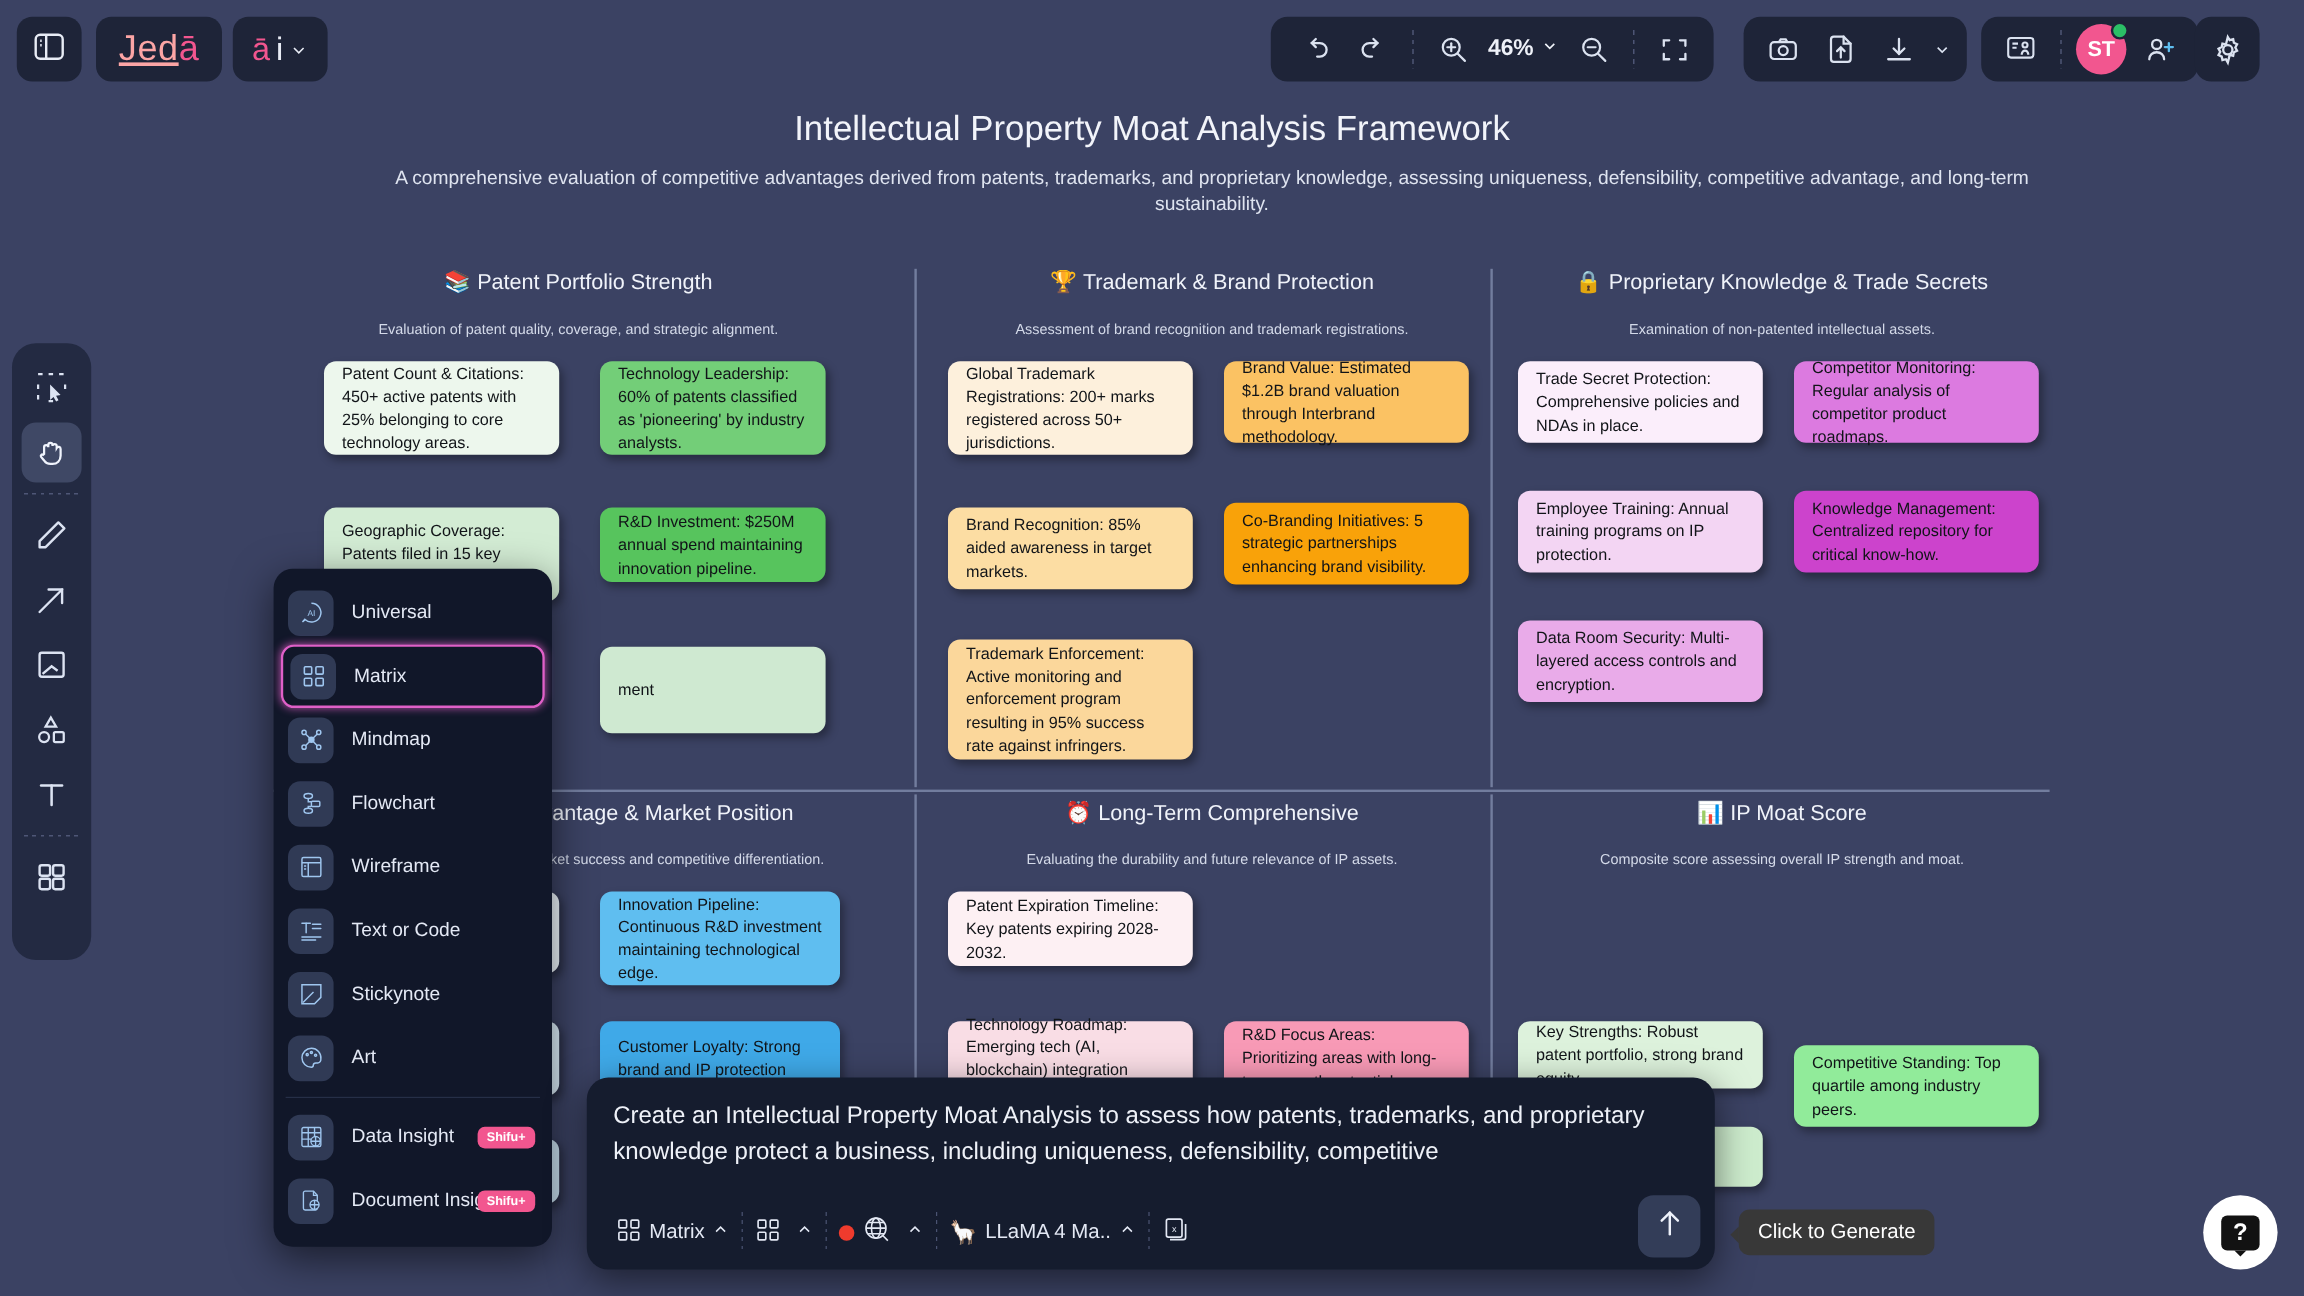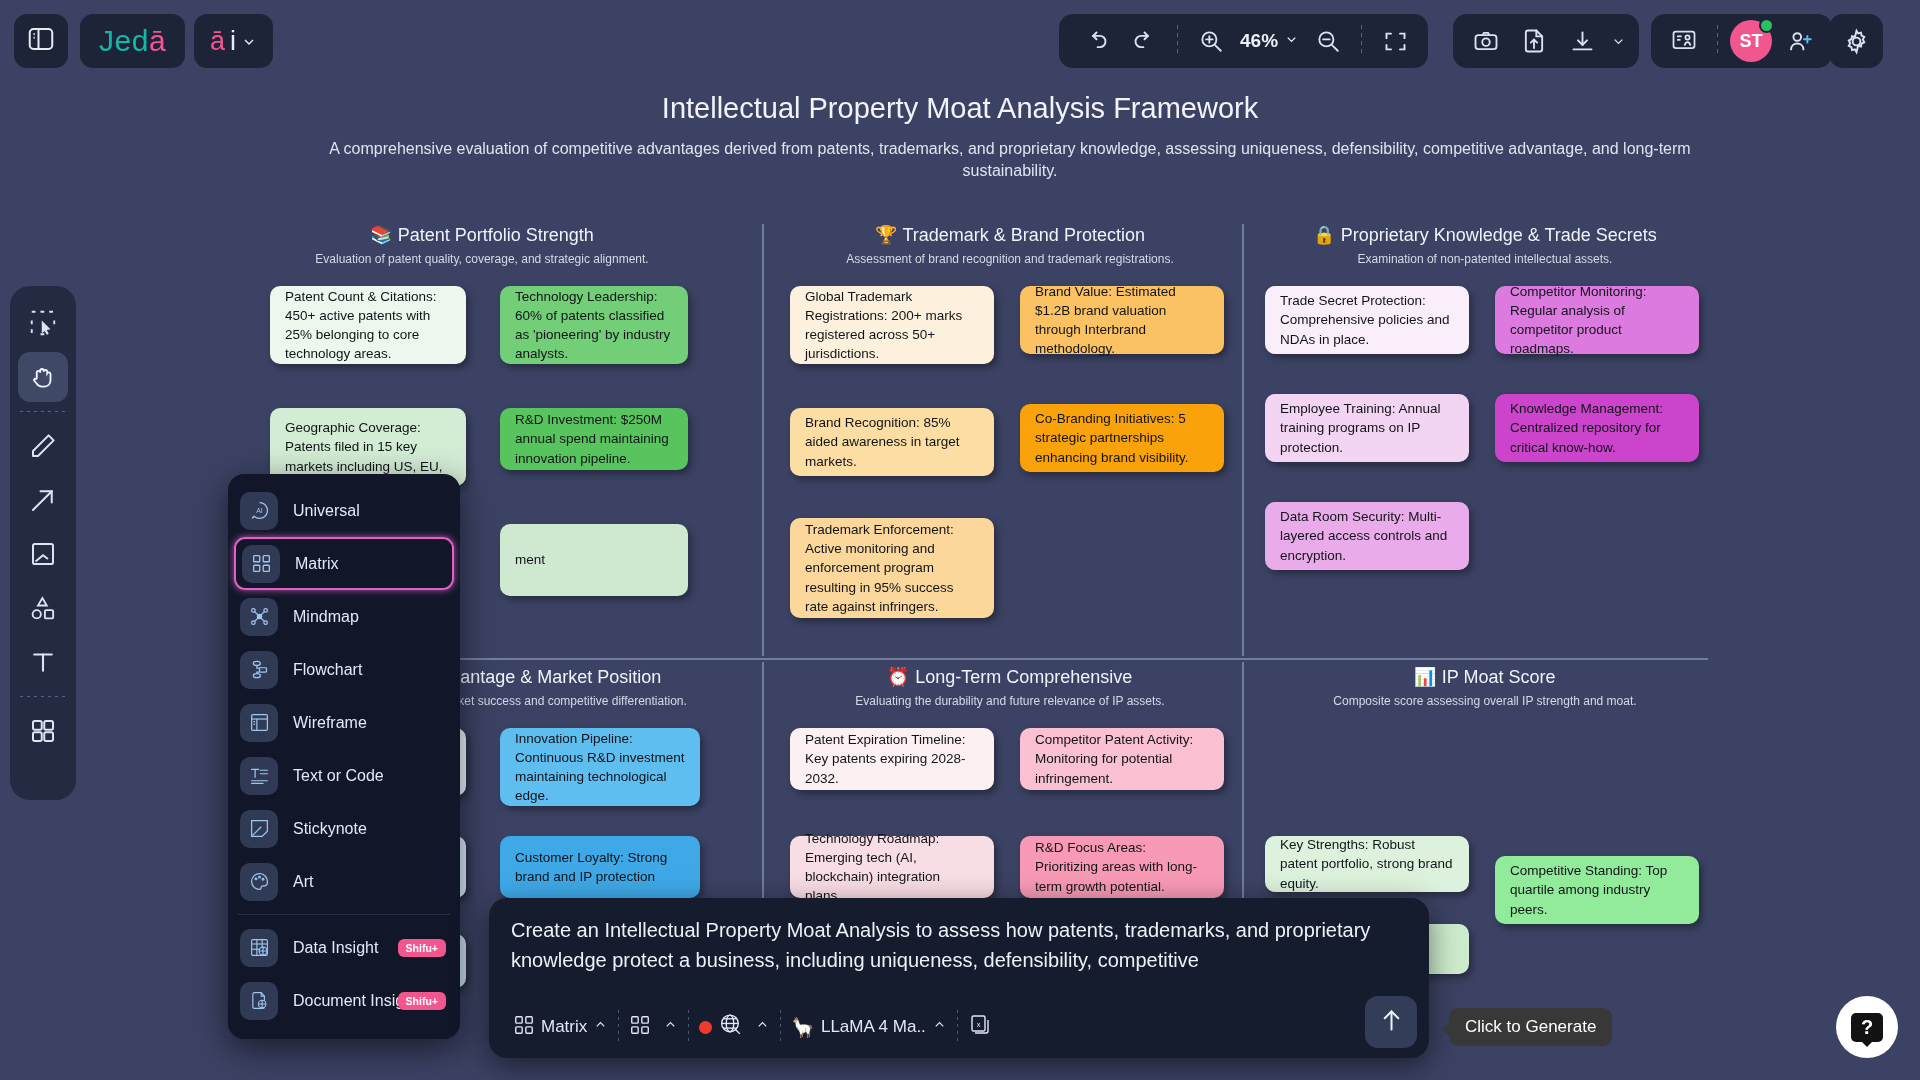--- a/index.html
+++ b/index.html
@@ -16,21 +16,21 @@
   .tb-btn {
     background: #1e2438; border-radius: 13px;
     display: flex; align-items: center; justify-content: center;
     color: #e8ecf5;
   }
   .sidebar-toggle { position: absolute; left: 14px; top: 14px; width: 54px; height: 54px; }
   .logo-btn {
     position: absolute; left: 80px; top: 14px; height: 54px; padding: 0 19px;
     font-size: 30px; letter-spacing: .5px;
   }
-  .logo-jed { color: #14b8a6; }
+  .logo-jed { color: #fca5a5; text-decoration: underline; }
   .logo-a { color: #f2568f; }
   .ai-btn {
     position: absolute; left: 194px; top: 14px; height: 54px; padding: 0 16px;
     font-size: 27px; gap: 5px;
   }
   .ai-a { color: #f2568f; }
   .ai-i { color: #e8ecf5; }
 
   .tb-group {
     position: absolute; top: 14px; height: 54px; background: #1e2438;
@@ -92,21 +92,21 @@
     position: absolute; top: 138px; left: 320px; width: 1380px; text-align: center;
     color: #dfe4f0; font-size: 16px; line-height: 1.35;
   }
 
   
   .matrix { position: absolute; left: 228px; top: 224px; width: 1480px; height: 680px; }
   .qcell { position: absolute; }
   .qhead { text-align: center; }
   .qtitle { color: #f0f3fa; font-size: 18px; }
   .qtitle .emoji { margin-right: 5px; }
-  .qdesc { color: #d4dae9; font-size: 12px; margin-top: 6px; }
+  .qdesc { color: #d4dae9; font-size: 12px; margin-top: 21px; }
   .cardwrap { position: relative; margin-top: 20px; }
   .card {
     position: absolute; border-radius: 10px; padding: 13px 15px;
     color: #111418; font-size: 13.5px; line-height: 1.42;
     box-shadow: 3px 4px 7px rgba(0,0,0,.34);
     display: flex; align-items: center;
   }
   
   .sep-v {
     position: absolute; width: 2px; background: #7d87a8; opacity: .85;
@@ -453,21 +453,20 @@
     </div>
   </div>
 
   <div class="qcell" style="left:775px; top:666px; width:470px;">
     <div class="qhead">
       <div class="qtitle"><span class="emoji">⏰</span><span>Long-Term Comprehensive</span></div>
       <div class="qdesc">Evaluating the durability and future relevance of IP assets.</div>
     </div>
     <div class="cardwrap" style="height:260px;">
       <div class="card" style="left:15px; top:0; width:204px; height:62px; background:#fdf0f3;">Patent Expiration Timeline: Key patents expiring 2028-2032.</div>
-      <div class="card" style="left:245px; top:0; width:204px; height:62px; background:#fbc0d2;">Competitor Patent Activity: Monitoring for potential infringement.</div>
       <div class="card" style="left:15px; top:108px; width:204px; height:62px; background:#f9dde5;">Technology Roadmap: Emerging tech (AI, blockchain) integration plans.</div>
       <div class="card" style="left:245px; top:108px; width:204px; height:62px; background:#f89ab6;">R&amp;D Focus Areas: Prioritizing areas with long-term growth potential.</div>
     </div>
   </div>
 
   <div class="qcell" style="left:1255px; top:666px; width:460px;">
     <div class="qhead">
       <div class="qtitle"><span class="emoji">📊</span><span>IP Moat Score</span></div>
       <div class="qdesc">Composite score assessing overall IP strength and moat.</div>
     </div>

